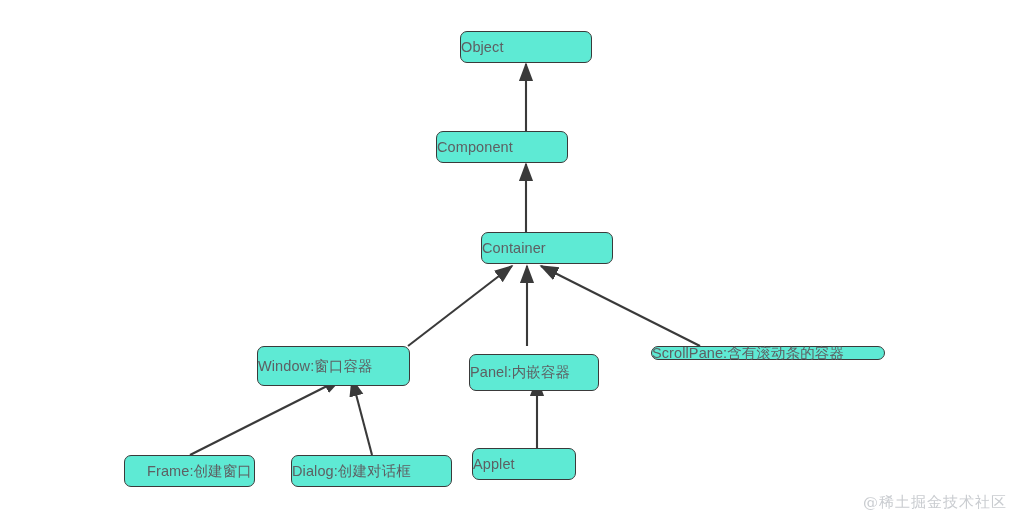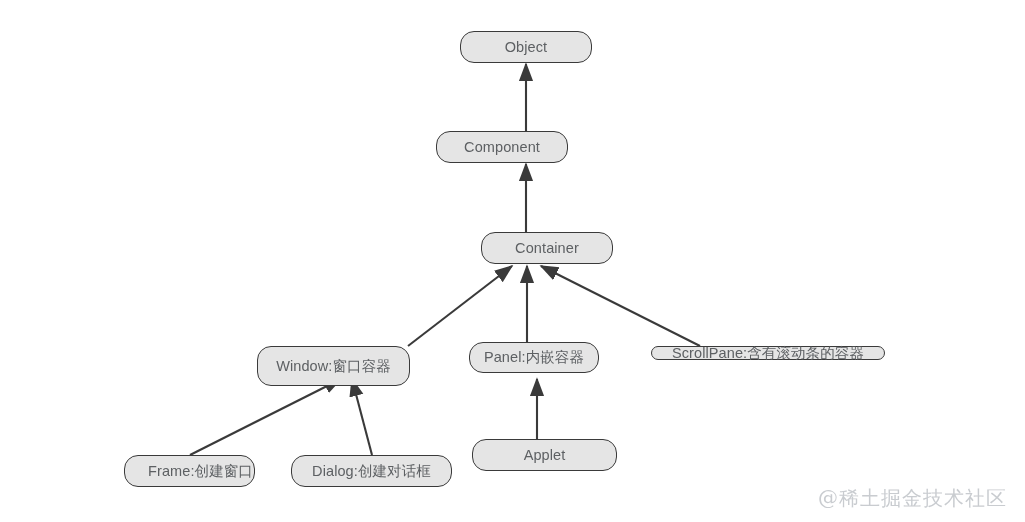--- a/index.html
+++ b/index.html
@@ -22,41 +22,41 @@
     left: 0;
     top: 0;
     width: 1025px;
     height: 522px;
     pointer-events: none;
   }
   .node {
     position: absolute;
     box-sizing: border-box;
     border: 1.6px solid #3a3a3a;
-    border-radius: 14px;
-    background: #e5e5e5;
+    border-radius: 7px;
+    background: #5eead4;
     color: #5d6063;
     font-size: 14.5px;
     line-height: 1;
     display: flex;
     align-items: center;
-    justify-content: center;
+    justify-content: flex-start;
     white-space: nowrap;
     letter-spacing: 0.1px;
     z-index: 2;
   }
   .node-label {
     display: block;
   }
   .watermark {
     position: absolute;
     right: 18px;
     bottom: 10px;
     color: #c9ccd0;
-    font-size: 20px;
+    font-size: 15px;
     letter-spacing: 1px;
     font-family: "DejaVu Serif", "Liberation Serif", serif;
     z-index: 3;
     user-select: none;
   }
 </style>
 </head>
 <body>
 
 <div id="canvas">
@@ -88,35 +88,35 @@
   </div>
 
   <div class="node" style="left: 460px; top: 232px; width: 132px; height: 32px; margin-left: 21px;">
     <span class="node-label">Container</span>
   </div>
 
   <div class="node" style="left: 257px; top: 346px; width: 153px; height: 40px;">
     <span class="node-label">Window:窗口容器</span>
   </div>
 
-  <div class="node" style="left: 469px; top: 342px; width: 130px; height: 31px;">
+  <div class="node" style="left: 469px; top: 354px; width: 130px; height: 37px;">
     <span class="node-label">Panel:内嵌容器</span>
   </div>
 
   <div class="node" style="left: 651px; top: 346px; width: 234px; height: 14px;">
     <span class="node-label">ScrollPane:含有滚动条的容器</span>
   </div>
 
   <div class="node" style="left: 124px; top: 455px; width: 131px; height: 32px; padding-left: 22px;">
     <span class="node-label">Frame:创建窗口</span>
   </div>
 
   <div class="node" style="left: 291px; top: 455px; width: 161px; height: 32px;">
     <span class="node-label">Dialog:创建对话框</span>
   </div>
 
-  <div class="node" style="left: 472px; top: 439px; width: 145px; height: 32px;">
+  <div class="node" style="left: 472px; top: 448px; width: 104px; height: 32px;">
     <span class="node-label">Applet</span>
   </div>
 
   <div class="watermark">@稀土掘金技术社区</div>
 
 </div>
 
 </body></html>

